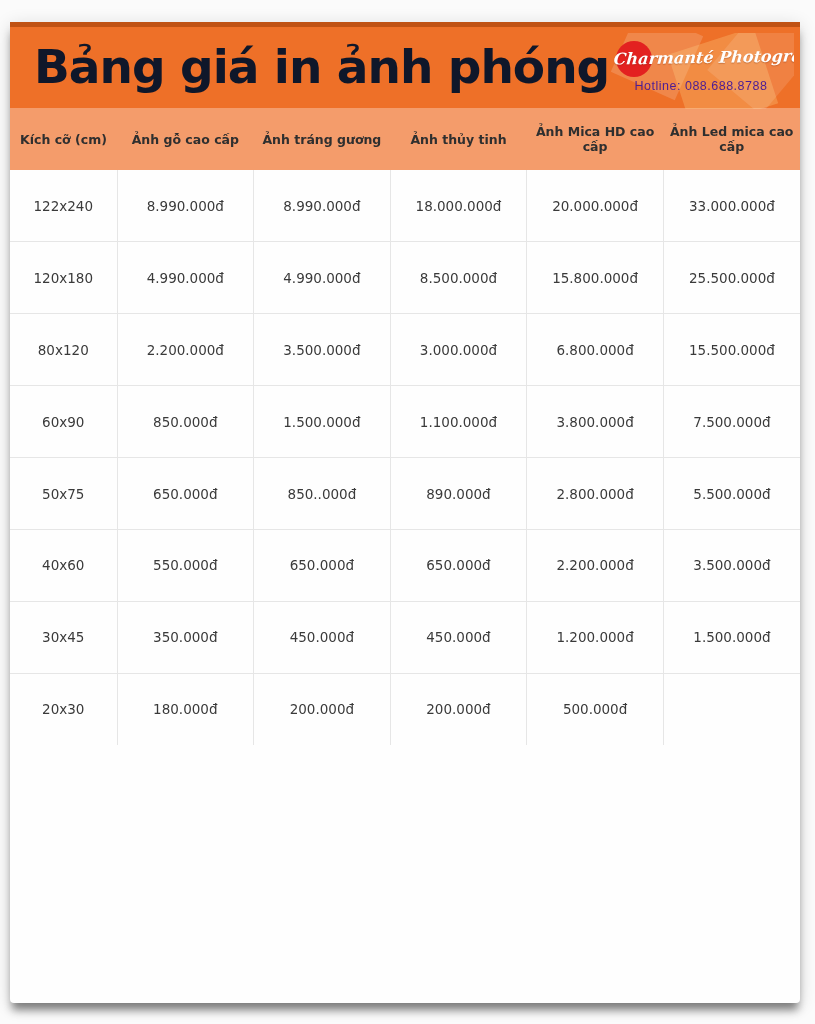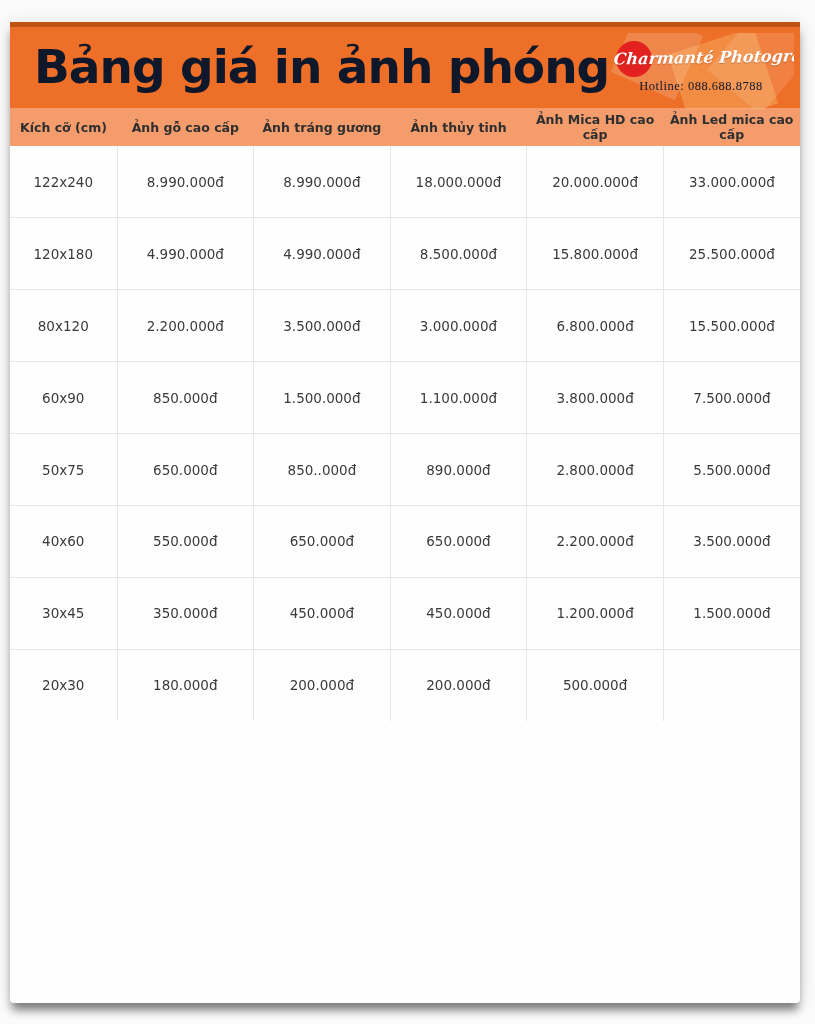--- a/index.html
+++ b/index.html
@@ -43,29 +43,29 @@
   .brand-name {
     position:absolute; left:6px; top:15px; width:180px;
     font-family:"DejaVu Serif","Liberation Serif",serif;
     font-style:italic; font-weight:bold; font-size:16px;
     color:#ffffff; white-space:nowrap;
     transform:skewX(-6deg) rotate(-1deg);
     text-shadow:0 1px 1px rgba(120,40,0,0.35);
   }
   .hotline {
     position:absolute; left:0; top:46px; width:100%;
-    text-align:center; font-family:Liberation Serif, serif;
-    font-size:12.5px; color:#0f172a; letter-spacing:0.5px;
+    text-align:center; font-family:Liberation Sans, sans-serif;
+    font-size:12.5px; color:#4c1d95; letter-spacing:0.5px;
   }
   
   table.price-table { width:100%; border-collapse:collapse; table-layout:fixed; }
   thead th {
     background:#f49c6b; height:32px;
     font-size:12.5px; font-weight:bold; color:#2f2f2f;
-    text-align:center; vertical-align:middle; padding:4px 2px;
+    text-align:center; vertical-align:middle; padding:16px 2px;
     border:none;
   }
   tbody td {
     height:71.9px; background:#fefefe;
     border:1px solid #e6e6e6;
     font-size:13.5px; color:#3a3a3a;
     text-align:center; vertical-align:middle;
   }
   tbody td:first-child { border-left:none; font-weight:400; }
   tbody td:last-child { border-right:none;margin-top:28px; }

